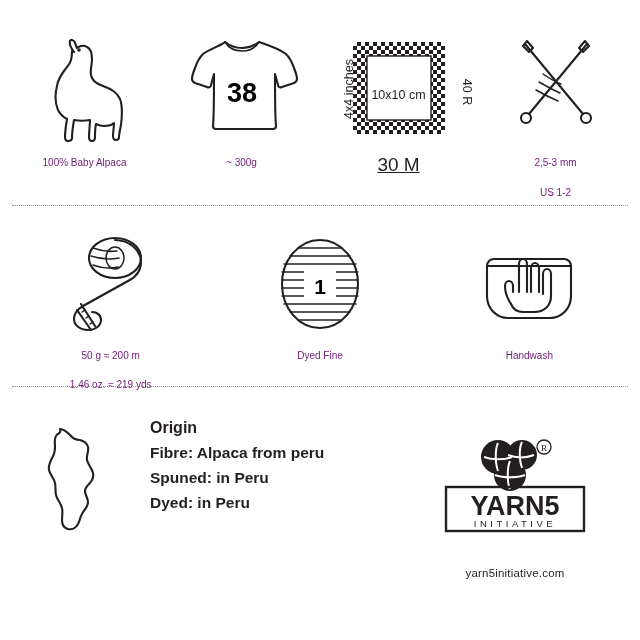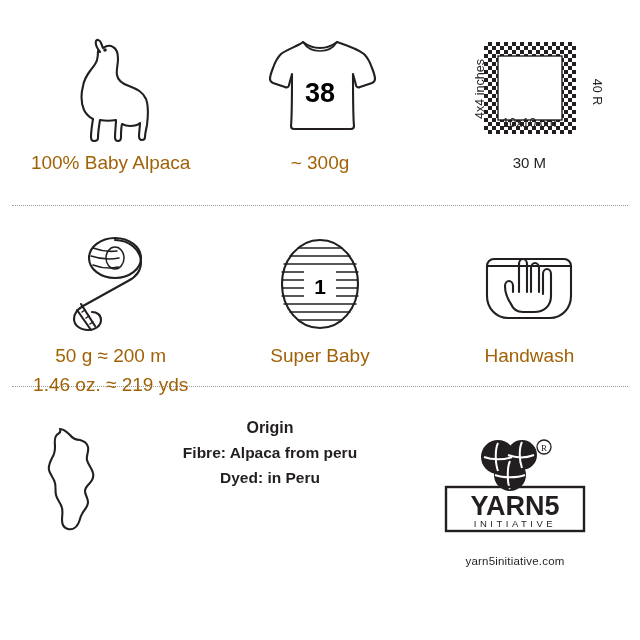--- a/index.html
+++ b/index.html
@@ -29,23 +29,23 @@
     align-items: center;
     justify-content: flex-start;
   }
   .glyph {
     display: flex;
     align-items: center;
     justify-content: center;
   }
   .caption {
     text-align: center;
-    font-size: 19px;
+    font-size: 10px;
     line-height: 16.5px;
-    color: #a16207;
+    color: #701a75;
     white-space: nowrap;
   }
 
   
   #row1 { padding: 30px 6px 0 6px; height: 205px; }
   #row1 .glyph { height: 112px; }
   #row1 .caption { margin-top: 13px; }
 
   
   .divider {
@@ -67,21 +67,20 @@
   }
   .map-cell {
     width: 150px;
     display: flex;
     justify-content: center;
     padding-top: 6px;
   }
   .origin-cell {
     width: 240px;
     padding-top: 0;
-    text-align: center;
   }
   .origin-title {
     font-weight: bold;
     font-size: 16px;
     line-height: 22px;
     margin-bottom: 1px;
   }
   .origin-line {
     font-size: 15.5px;
     line-height: 25px;
@@ -94,21 +93,21 @@
     flex-direction: column;
     align-items: center;
     padding-top: 16px;
   }
   .logo-box {
     position: relative;
     width: 150px;
   }
   .logo-url {
     font-size: 11.5px;
-    margin-top: 8px;
+    margin-top: 20px;
     letter-spacing: .2px;
     color: #231f20;
   }
 
   
   .gauge-wrap { position: relative; width: 155px; height: 150px; }
   .gauge-rot-left {
     position: absolute;
     left: -2px; top: 52px;
     transform: rotate(-90deg);
@@ -122,27 +121,27 @@
     transform: rotate(90deg);
     transform-origin: center;
     font-size: 12.5px;
     white-space: nowrap;
   }
   .gauge-center {
     position: absolute;
     left: 0; right: 0; top: 58px;
     text-align: center;
     font-size: 12.5px;
-    margin-top: 28px;
   }
   .gauge-bottom {
     position: absolute;
     left: 0; right: 0; top: 124px;
     text-align: center;
-    font-size: 15px;
+    font-size: 19px;
+    text-decoration: underline;
   }
   .badge-num {
     font-size: 27px;
     font-weight: bold;
   }
   .ball-num {
     font-size: 21px;
     font-weight: bold;
   }
   .stroke { fill: none; stroke: #231f20; stroke-width: 2.1; stroke-linecap: round; stroke-linejoin: round; }
@@ -190,20 +189,35 @@
           <rect x="32" y="12" width="92" height="92" fill="url(#check)"></rect>
           <rect x="46" y="26" width="64" height="64" fill="#ffffff" stroke="#231f20" stroke-width="1.4"></rect>
         </svg>
         <div class="gauge-rot-left">4x4 inches</div>
         <div class="gauge-rot-right">40 R</div>
         <div class="gauge-center">10x10 cm</div>
         <div class="gauge-bottom">30 M</div>
       </div>
     </div>
 
+    <div class="cell">
+      <div class="glyph">
+        <svg width="110" height="112" viewBox="0 0 110 112">
+          <path class="stroke" d="M24 14l58 70"></path>
+          <path class="stroke" d="M22 16l4-5 6 7-4 4z"></path>
+          <circle class="stroke" cx="85" cy="88" r="5"></circle>
+          <path class="stroke" d="M86 14L28 84"></path>
+          <path class="stroke" d="M88 16l-4-5-6 7 4 4z"></path>
+          <circle class="stroke" cx="25" cy="88" r="5"></circle>
+          <path class="stroke-thin" d="M42 44c6 4 12 8 18 10M38 52c7 4 14 8 21 11M35 60c7 4 15 8 22 11"></path>
+        </svg>
+      </div>
+      <div class="caption">2,5-3 mm</div>
+      <div class="caption">US 1-2</div>
+    </div>
   </div>
 
   <div class="divider"></div>
 
   <div class="row" id="row2">
 
     <div class="cell">
       <div class="glyph">
         <svg width="112" height="104" viewBox="0 0 112 104">
           <path class="stroke" d="M60 8c14 0 26 10 26 22 0 8-5 15-13 19l-45 25c-5 3-9 8-9 13 0 6 6 11 14 11 7 0 13-4 13-10 0-5-4-8-9-8"></path>
@@ -220,21 +234,21 @@
 
     <div class="cell">
       <div class="glyph">
         <svg width="104" height="104" viewBox="0 0 104 104">
           <ellipse class="stroke" cx="52" cy="52" rx="38" ry="44"></ellipse>
           <path class="stroke-thin" d="M14 40h76M14 48h76M14 56h76M14 64h76M16 32h72M16 72h72M22 24h60M22 80h60M30 16h44M30 88h44"></path>
           <rect x="36" y="34" width="32" height="36" fill="#ffffff"></rect>
           <text class="ball-num" x="52" y="62" text-anchor="middle">1</text>
         </svg>
       </div>
-      <div class="caption">Super Baby</div>
+      <div class="caption">Dyed Fine</div>
     </div>
 
 
     <div class="cell">
       <div class="glyph">
         <svg width="108" height="104" viewBox="0 0 108 104">
           <path class="stroke" d="M12 34h84v30c0 12-9 22-21 22H33c-12 0-21-10-21-22z"></path>
           <path class="stroke" d="M12 34c0-4 3-7 7-7h70c4 0 7 3 7 7"></path>
           <path class="stroke" d="M36 72c-4-6-6-12-6-18 0-3 2-5 4-5s4 2 4 5v6"></path>
           <path class="stroke" d="M44 60V32c0-3 2-5 4-5s4 2 4 5v28"></path>
@@ -252,20 +266,21 @@
 
     <div class="map-cell">
       <svg width="90" height="110" viewBox="0 0 90 110">
         <path class="stroke" d="M30 6c4 0 7 3 10 6 3 4 6 5 10 5 4 1 7 3 8 7 1 5-2 9-1 13 1 5 5 8 6 13 1 4-1 8-4 11-2 2-4 4-4 7 0 4 3 7 3 11 0 5-4 8-6 12-2 3-2 7-4 10-2 4-6 6-10 5-4-1-6-5-6-9 0-4 1-8 0-12-1-5-5-8-6-13-1-4 0-8-1-12-1-5-5-8-6-13-1-4 1-8 3-12 2-3 3-7 3-11 0-4-1-8 1-11 2-3 6-3 4-7z"></path>
       </svg>
     </div>
 
     <div class="origin-cell">
       <div class="origin-title">Origin</div>
       <div class="origin-line">Fibre: Alpaca from peru</div>
+      <div class="origin-line">Spuned: in Peru</div>
       <div class="origin-line">Dyed: in Peru</div>
     </div>
 
     <div class="logo-cell">
       <div class="logo-box">
         <svg width="150" height="110" viewBox="0 0 150 110">
 
           <g>
             <circle class="fill-dark" cx="58" cy="24" r="17"></circle>
             <circle class="fill-dark" cx="82" cy="22" r="15"></circle>

